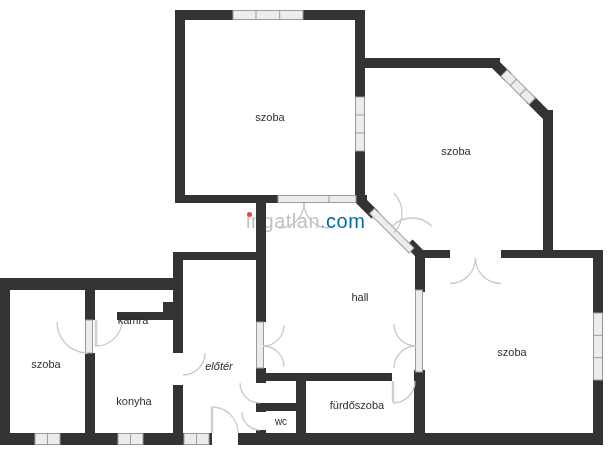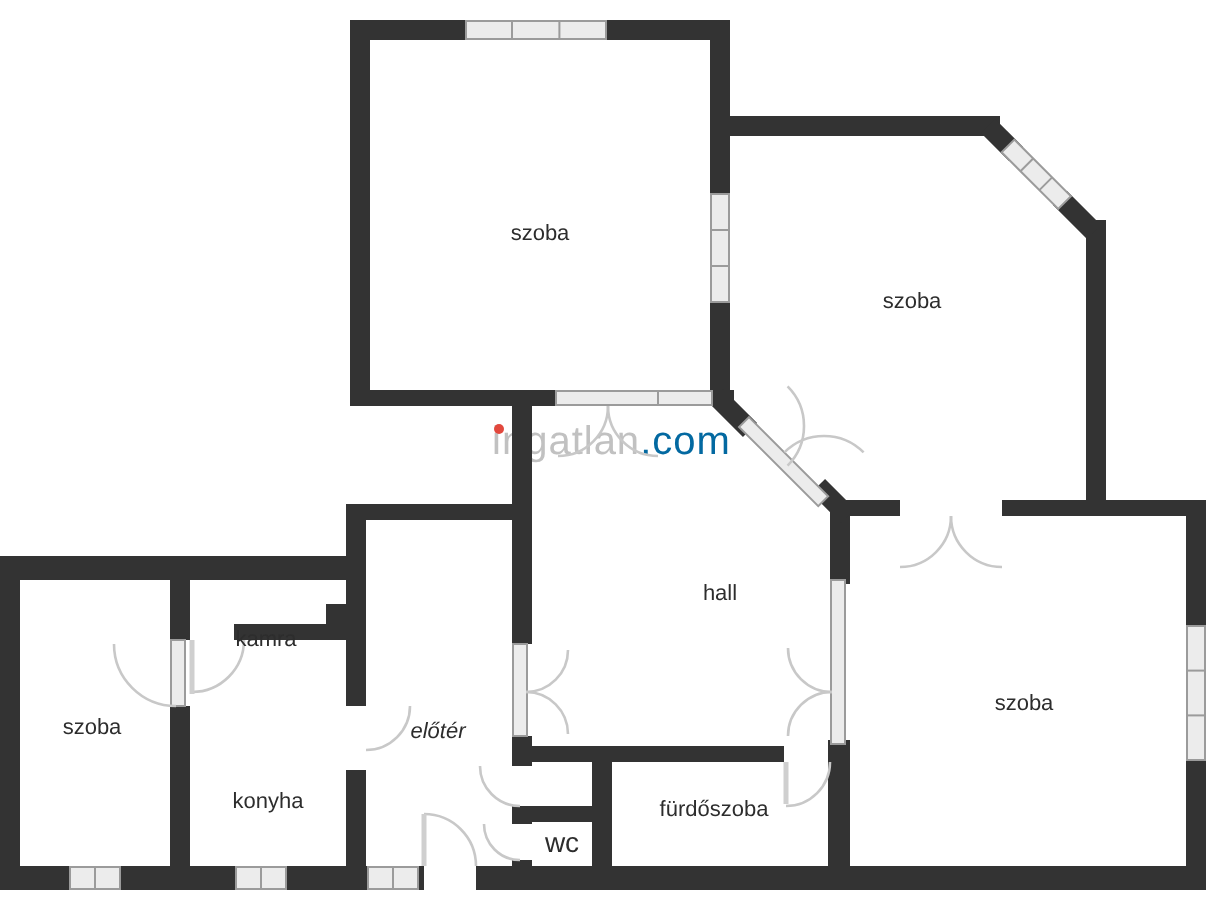--- a/index.html
+++ b/index.html
@@ -6,21 +6,21 @@
   #stage{position:relative;width:611px;height:450px;background:#ffffff;overflow:hidden;
          font-family:"Liberation Sans", sans-serif;}
   #watermark{position:absolute;left:246px;top:210px;z-index:1;font-size:20px;
              letter-spacing:0.5px;color:#c1c1c1;font-weight:400;white-space:nowrap;}
   #watermark .tld{color:#0369a1;}
   #wm-dot{position:absolute;left:247px;top:212px;width:5px;height:5px;border-radius:50%;
           background:#e2483d;z-index:1;}
   svg#plan{position:absolute;left:0;top:0;z-index:2;}
   .room-label{position:absolute;z-index:3;transform:translate(-50%,-50%);
               font-size:11px;color:#2d2d2d;white-space:nowrap;}
-  .room-label.small{font-size:14px;}
+  .room-label.small{font-size:10px;}
   .lbl-szoba-tl{left:270px;top:117px;}
   .lbl-szoba-tr{left:456px;top:151px;}
   .lbl-szoba-br{left:512px;top:352px;}
   .lbl-szoba-l{left:46px;top:364px;}
   .lbl-kamra{left:133px;top:298px;margin-top:22px;}
   .lbl-konyha{left:134px;top:376px;margin-top:25px;}
   .lbl-eloter{left:219px;top:366px;font-style:italic;}
   .lbl-hall{left:360px;top:297px;}
   .lbl-wc{left:281px;top:421px;}
   .lbl-furdo{left:357px;top:405px;}

